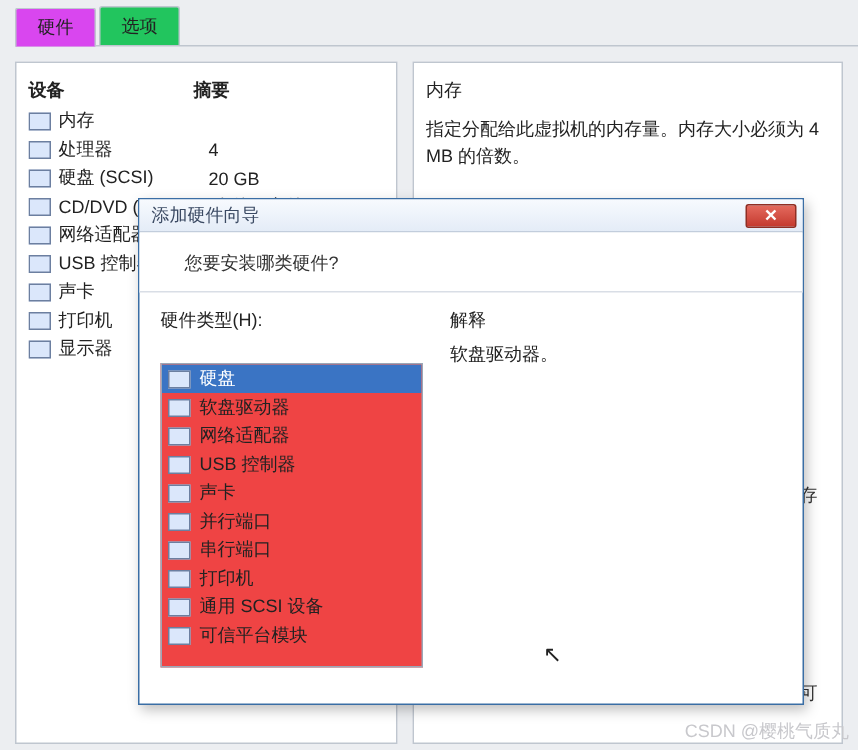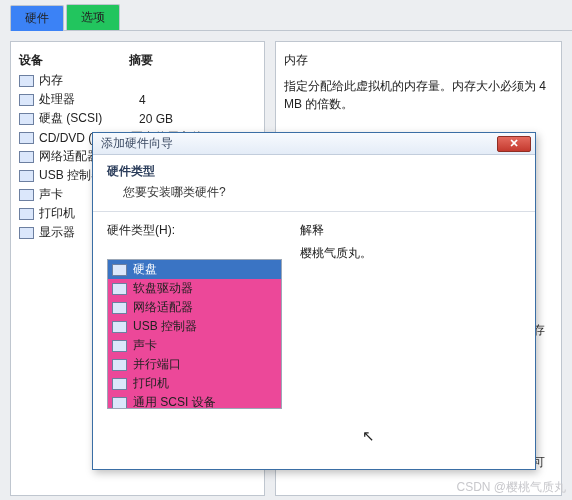--- a/index.html
+++ b/index.html
@@ -1,19 +1,19 @@
 <!DOCTYPE html>
 <html><head>
 <meta charset="utf-8">
 <style>
 *{box-sizing:border-box;margin:0;padding:0;font-family:"Microsoft YaHei",Tahoma,sans-serif;font-size:12px;color:#222}
 body{background:#eceef1;width:572px;height:500px;overflow:hidden;position:relative}
 .tabs{display:flex;border-bottom:1px solid #bfc6cf;background:#eceef1;padding-top:4px;margin-left:10px}
 .tab{padding:4px 14px;border:1px solid #bfc6cf;border-bottom:none;background:#22c55e;margin-right:2px;border-radius:2px 2px 0 0;cursor:pointer}
-.tab.active{background:#3b82f6;position:relative;top:1px}
+.tab.active{background:#d946ef;position:relative;top:1px}
 .main{display:flex;padding:10px;gap:10px}
 .panel{background:#fff;border:1px solid #bfc6cf;padding:8px;position:relative}
 .left-panel{width:255px;height:455px}
 .right-panel{flex:1;height:455px}
 .hdr-row{display:flex;font-weight:700;border-bottom:0;padding:2px 0;color:#333}
 .c1{width:110px}
 .c2{flex:1}
 .row{display:flex;align-items:center;padding:1px 0;gap:5px;white-space:nowrap;overflow:hidden}
 .ic{width:15px;height:12px;border:1px solid #6c7fa0;background:#dbe7fb;display:inline-block;flex-shrink:0}
 .rp-title{font-weight:400;padding:2px 0 6px 0}
@@ -28,21 +28,21 @@
 .dlg{position:absolute;left:92px;top:132px;width:444px;height:338px;border:1px solid #3a6ea5;background:#fff;box-shadow:2px 3px 8px rgba(0,0,0,.25)}
 .titlebar{height:22px;background:linear-gradient(#f7fafe,#e4ecf7);border-bottom:1px solid #c2cddc;display:flex;align-items:center;padding:0 4px 0 8px}
 .titlebar .ttl{flex:1;color:#3b4a63}
 .closebtn{width:34px;height:16px;background:linear-gradient(#e46a5e,#c43a2f);border:1px solid #8f2e24;border-radius:2px;display:flex;align-items:center;justify-content:center;color:#fff;font-weight:bold;font-size:11px;cursor:pointer}
 .dlg-head{padding:8px 14px 10px 14px;border-bottom:1px solid #d9dee6;background:#fff}
 .dlg-head .h1{font-weight:bold;color:#2a3c5a}
 .dlg-head .h2{margin-left:16px;margin-top:4px;color:#333}
 .dlg-body{display:flex;padding:10px 14px;height:224px}
 .list-col{width:175px}
 .list-col .lbl{margin-bottom:20px}
-.list{border:1px solid #9ba7b7;height:150px;overflow:auto;background:#ec4899}
+.list{border:1px solid #9ba7b7;height:203px;overflow:auto;background:#ef4444}
 .li{display:flex;align-items:center;gap:6px;padding:1px 4px;cursor:pointer}
 .li.sel{background:#3a74c4;color:#fff}
 .li.sel span{color:#fff}
 .desc-col{flex:1;padding-left:18px}
 .btnbar{height:36px;border-top:1px solid #d9dee6;background:#f2f4f7;display:flex;align-items:center;justify-content:flex-end;padding:0 10px;gap:6px}
 .btn{min-width:82px;padding:3px 8px;border:1px solid #9ba7b7;background:linear-gradient(#fefefe,#e9edf2);border-radius:2px;cursor:pointer;text-align:center}
 .btn.primary{border:1px solid #4b89d0;box-shadow:0 0 2px #6fa4e0}
 .btn.disabled{color:#9a9a9a;cursor:default}
 .cursor{position:absolute;left:362px;top:427px;font-size:15px;color:#222;pointer-events:none}
 .wm{position:absolute;right:6px;bottom:4px;color:#c8c8cc;font-size:12px}
@@ -130,21 +130,20 @@
     <div class="rp-frag" style="top:412px">形内存。您可</div>
   </div>
 </div>
 
 <div class="dlg">
   <div class="titlebar">
     <div class="ttl">添加硬件向导</div>
     <div class="closebtn">✕</div>
   </div>
   <div class="dlg-head">
-    <div class="h1">硬件类型</div>
     <div class="h2">您要安装哪类硬件?</div>
   </div>
   <div class="dlg-body">
     <div class="list-col">
       <div class="lbl">硬件类型(H):</div>
       <div class="list" id="hwlist">
           <div class="li sel">
             <span class="ic"></span>
             <span>硬盘</span>
           </div>
@@ -163,33 +162,37 @@
           <div class="li">
             <span class="ic"></span>
             <span>声卡</span>
           </div>
           <div class="li">
             <span class="ic"></span>
             <span>并行端口</span>
           </div>
           <div class="li">
             <span class="ic"></span>
+            <span>串行端口</span>
+          </div>
+          <div class="li">
+            <span class="ic"></span>
             <span>打印机</span>
           </div>
           <div class="li">
             <span class="ic"></span>
             <span>通用 SCSI 设备</span>
           </div>
           <div class="li">
             <span class="ic"></span>
             <span>可信平台模块</span>
           </div>
         </div>
     </div>
     <div class="desc-col">
       <div class="lbl">解释</div>
-      <div style="margin-top:6px">樱桃气质丸。</div>
+      <div style="margin-top:6px">软盘驱动器。</div>
     </div>
   </div>
 </div>
 
 <div class="cursor">↖</div>
 <div class="wm">CSDN @樱桃气质丸</div>
 
 </body></html>

